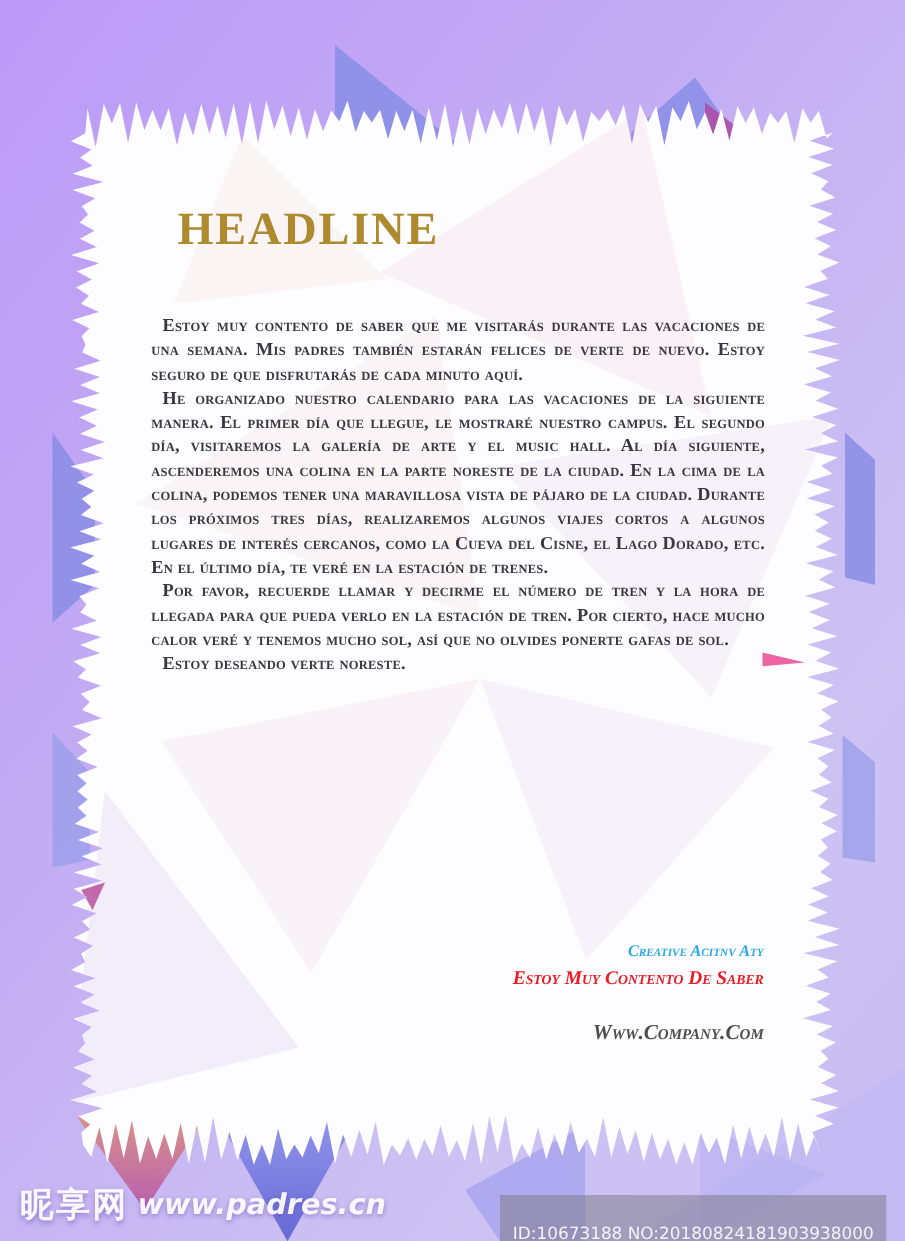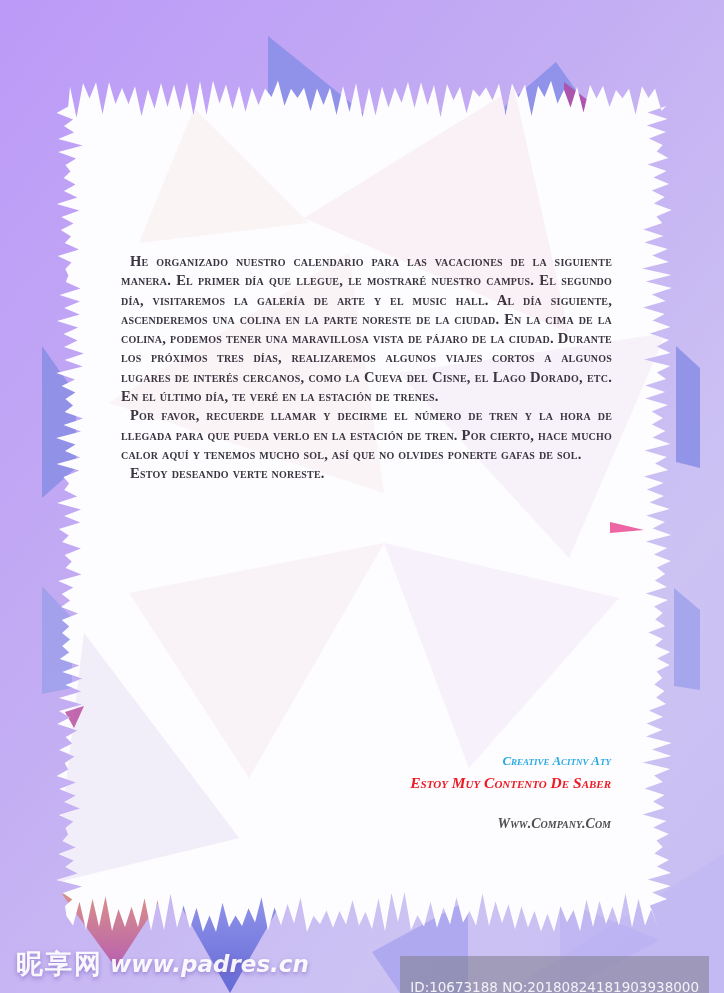--- a/index.html
+++ b/index.html
@@ -28,21 +28,21 @@
     color:#3A3540;text-align:justify;
   }
   .letter-body p{margin:0;text-indent:9px;}
   .paper-footer{
     position:absolute;right:63px;top:676px;text-align:right;
     font-family:"Liberation Serif","DejaVu Serif",serif;
     font-weight:bold;font-variant:small-caps;line-height:1.15;font-style:italic;
   }
   .f-tagline{font-size:13px;color:#29ABE2;margin-bottom:5px;}
   .f-subtitle{font-size:15.5px;color:#EC1B24;margin-bottom:5px;}
-  .f-website{font-size:14px;color:#4D4D4D;margin-top:24px;}
+  .f-website{font-size:17px;color:#4D4D4D;margin-top:24px;}
   .watermark{
     position:absolute;left:16px;top:946px;white-space:nowrap;
     color:rgba(255,255,255,0.93);
     text-shadow:0 2px 4px rgba(108,80,180,0.55);
     font-family:"DejaVu Sans","Liberation Sans",sans-serif;
     font-weight:bold;
   }
   .wm-cjk{font-size:27px;letter-spacing:2px;margin-right:7px;vertical-align:middle;}
   .wm-url{font-size:23px;font-style:italic;vertical-align:middle;}
   .id-badge{
@@ -88,24 +88,26 @@
       <polygon points="140,30 255,145 85,165" fill="#FAF1F1" opacity="0.7"></polygon>
       <polygon points="55,325 295,175 330,415" fill="#F9F1F4" opacity="0.7"></polygon>
       <polygon points="345,295 612,255 515,480" fill="#F3EEF8" opacity="0.7"></polygon>
       <polygon points="75,515 330,465 195,700" fill="#F6EFF5" opacity="0.7"></polygon>
       <polygon points="330,465 565,520 415,690" fill="#F2EDF8" opacity="0.7"></polygon>
       <polygon points="30,555 185,760 0,805" fill="#EEE9F7" opacity="0.8"></polygon>
       <polygon points="11,634 30,628 20,650" fill="#B84FA0" opacity="0.85"></polygon>
       <polygon points="556,444 590,452 556,455" fill="#E83E8C" opacity="0.8"></polygon>
     </svg>
 
+    <h1 class="headline">HEADLINE</h1>
 
     <div class="letter-body">
+      <p>Estoy muy contento de saber que me visitarás durante las vacaciones de una semana. Mis padres también estarán felices de verte de nuevo. Estoy seguro de que disfrutarás de cada minuto aquí.</p>
       <p>He organizado nuestro calendario para las vacaciones de la siguiente manera. El primer día que llegue, le mostraré nuestro campus. El segundo día, visitaremos la galería de arte y el music hall. Al día siguiente, ascenderemos una colina en la parte noreste de la ciudad. En la cima de la colina, podemos tener una maravillosa vista de pájaro de la ciudad. Durante los próximos tres días, realizaremos algunos viajes cortos a algunos lugares de interés cercanos, como la Cueva del Cisne, el Lago Dorado, etc. En el último día, te veré en la estación de trenes.</p>
-      <p>Por favor, recuerde llamar y decirme el número de tren y la hora de llegada para que pueda verlo en la estación de tren. Por cierto, hace mucho calor aquí y tenemos mucho sol, así que no olvides ponerte gafas de sol.</p>
+      <p>Por favor, recuerde llamar y decirme el número de tren y la hora de llegada para que pueda verlo en la estación de tren. Por cierto, hace mucho calor veré y tenemos mucho sol, así que no olvides ponerte gafas de sol.</p>
       <p>Estoy deseando verte noreste.</p>
     </div>
 
     <div class="paper-footer">
       <div class="f-tagline">Creative Acitnv Aty</div>
       <div class="f-subtitle">Estoy Muy Contento De Saber</div>
       <div class="f-website">Www.Company.Com</div>
     </div>
   </div>
 

